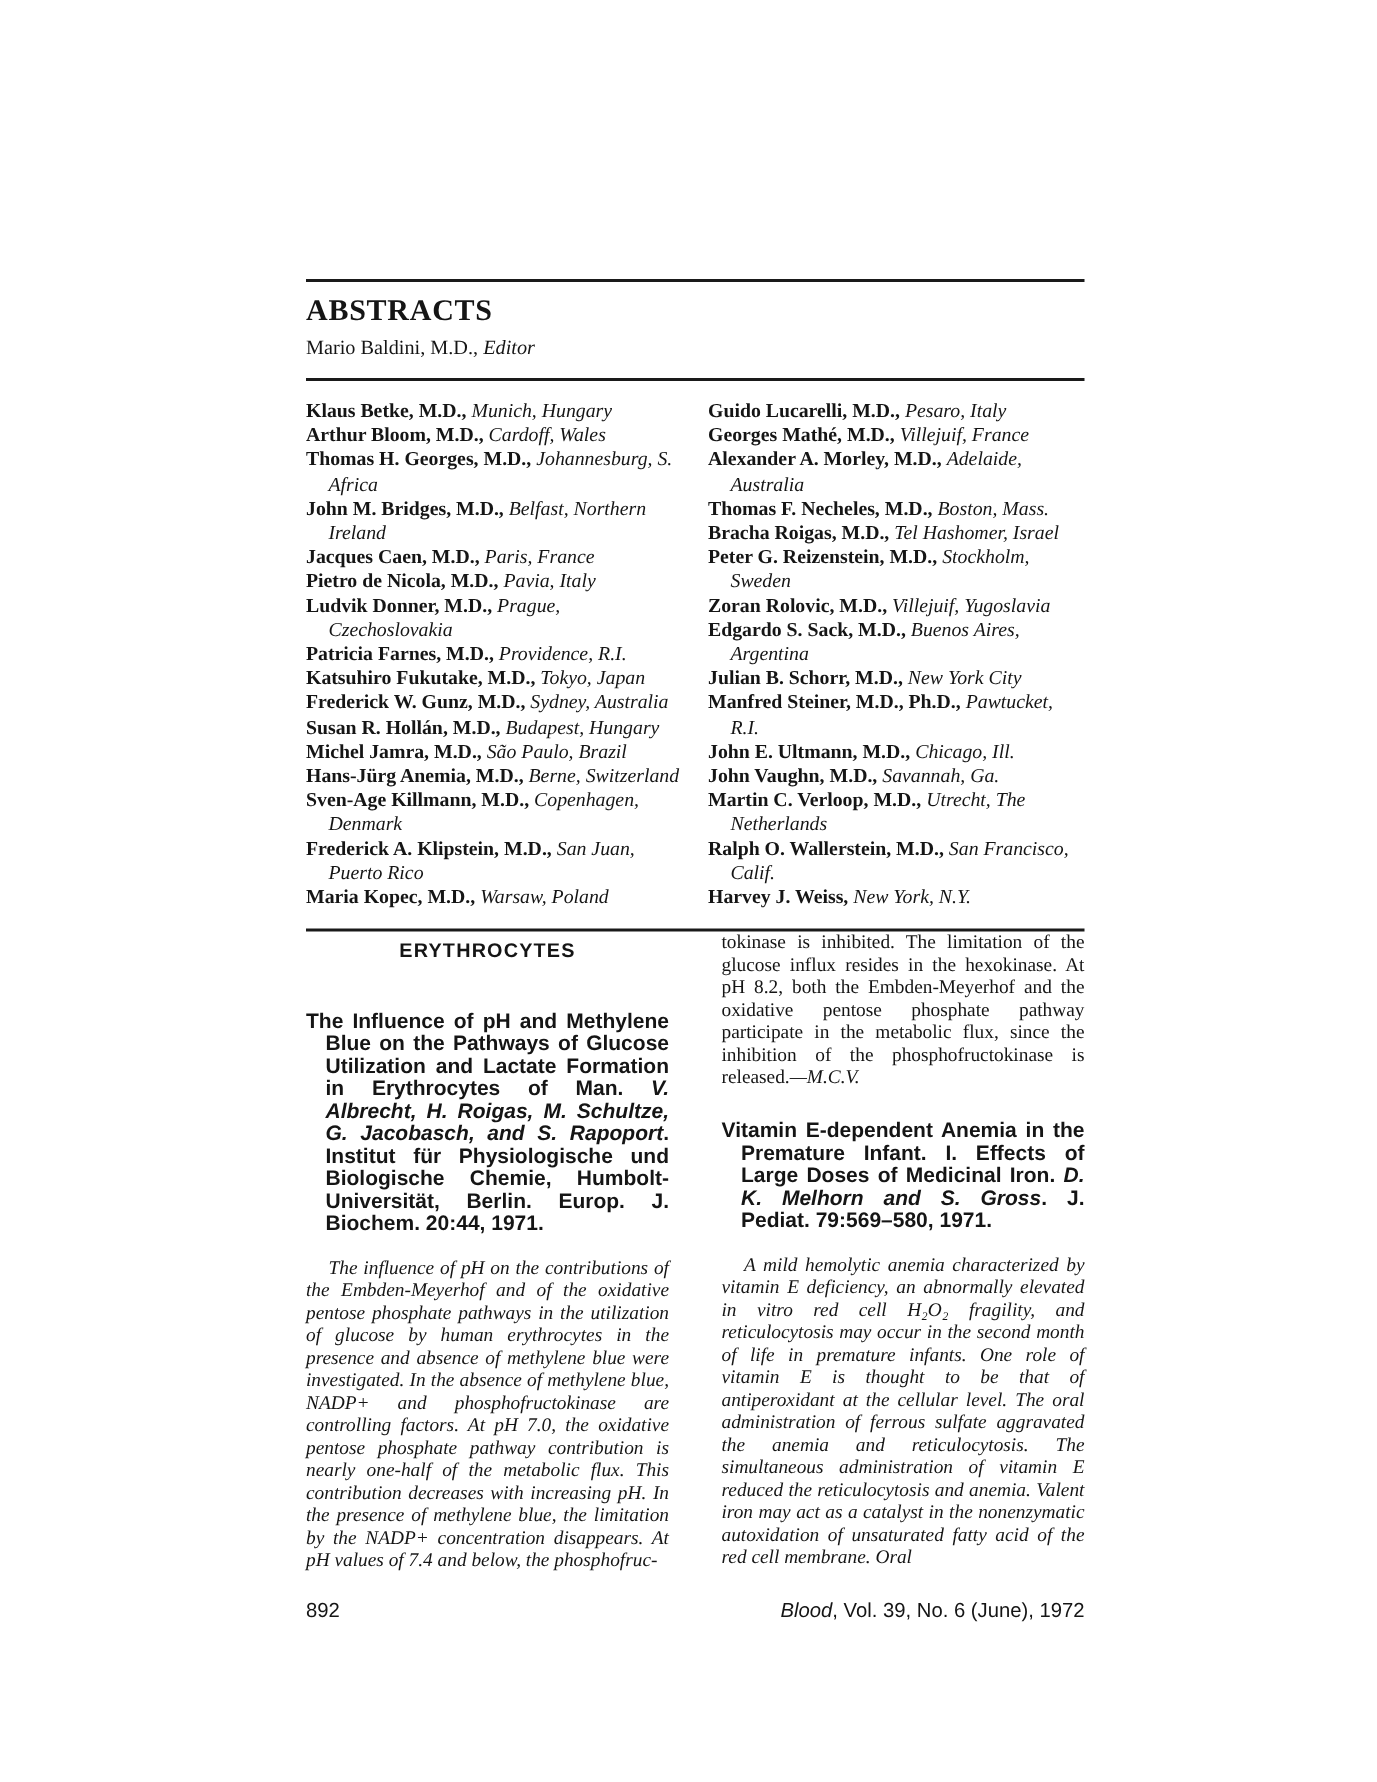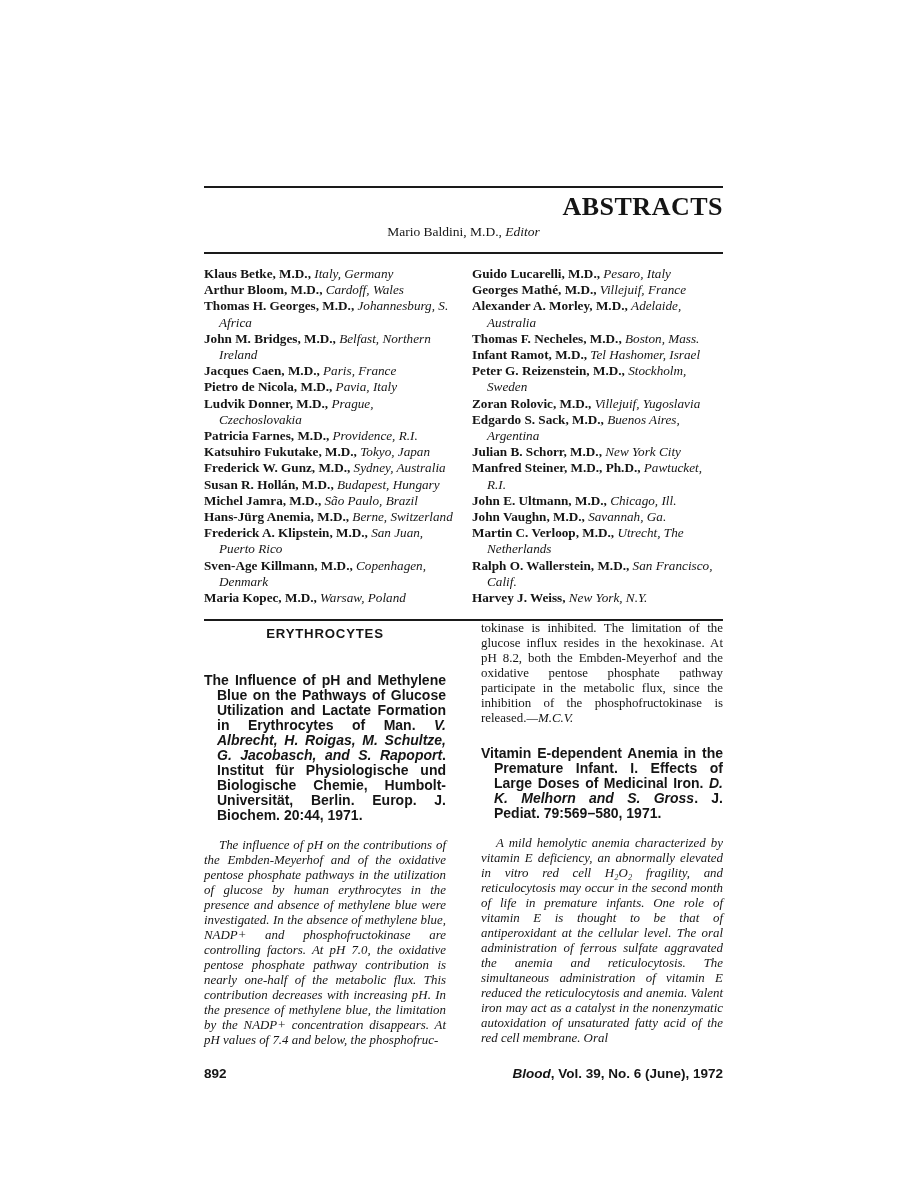--- a/index.html
+++ b/index.html
@@ -20,30 +20,30 @@
     position: absolute;
     left: 204px; top: 186px;
     width: 519px;
   }
   .rule {
     height: 2px;
     background: #1a1a1a;
   }
   .page-title {
     margin-top: 7px;
-    text-align: right;
+    text-align: left;
     font-weight: bold;
-    font-size: 26px;
+    font-size: 20px;
     letter-spacing: 0.5px;
     line-height: 24px;
   }
   .editor-line {
     margin-top: 5px;
     margin-bottom: 12px;
-    text-align: center;
+    text-align: left;
     font-size: 13.5px;
     line-height: 16px;
   }
   .editor-role { font-style: italic; }
   .board {
     display: flex;
     gap: 17px;
     margin: 12px 0 13px 0;
   }
   .board-col {
@@ -90,21 +90,21 @@
   .body-para { margin-top: 15px; font-style: italic; }
   .first-indent { text-indent: 15px; }
   .title-gap { margin-top: 20px; }
   .sig { font-style: italic; }
   .footer {
     display: flex;
     justify-content: space-between;
     align-items: baseline;
     margin-top: 18px;
     font-family: "Liberation Sans", sans-serif;
-    font-weight: bold;
+    font-weight: normal;
     font-size: 13.5px;
   }
   .journal-name { font-style: italic; }
 </style>
 </head>
 <body>
 
 <div class="page">
   <div class="content">
 
@@ -112,21 +112,21 @@
 
     <div class="page-title">ABSTRACTS</div>
 
     <div class="editor-line"><span>Mario Baldini, M.D., </span><span class="editor-role">Editor</span></div>
 
     <div class="rule"></div>
 
     <div class="board">
       <div class="board-col">
 
-          <div class="board-entry"><span class="b-name">Klaus Betke, M.D.,</span> <span class="b-loc">Italy, Germany</span></div>
+          <div class="board-entry"><span class="b-name">Klaus Betke, M.D.,</span> <span class="b-loc">Munich, Hungary</span></div>
 
           <div class="board-entry"><span class="b-name">Arthur Bloom, M.D.,</span> <span class="b-loc">Cardoff, Wales</span></div>
 
           <div class="board-entry"><span class="b-name">Thomas H. Georges, M.D.,</span> <span class="b-loc">Johannesburg, S. Africa</span></div>
 
           <div class="board-entry"><span class="b-name">John M. Bridges, M.D.,</span> <span class="b-loc">Belfast, Northern Ireland</span></div>
 
           <div class="board-entry"><span class="b-name">Jacques Caen, M.D.,</span> <span class="b-loc">Paris, France</span></div>
 
           <div class="board-entry"><span class="b-name">Pietro de Nicola, M.D.,</span> <span class="b-loc">Pavia, Italy</span></div>
@@ -138,37 +138,37 @@
           <div class="board-entry"><span class="b-name">Katsuhiro Fukutake, M.D.,</span> <span class="b-loc">Tokyo, Japan</span></div>
 
           <div class="board-entry"><span class="b-name">Frederick W. Gunz, M.D.,</span> <span class="b-loc">Sydney, Australia</span></div>
 
           <div class="board-entry"><span class="b-name">Susan R. Hollán, M.D.,</span> <span class="b-loc">Budapest, Hungary</span></div>
 
           <div class="board-entry"><span class="b-name">Michel Jamra, M.D.,</span> <span class="b-loc">São Paulo, Brazil</span></div>
 
           <div class="board-entry"><span class="b-name">Hans-Jürg Anemia, M.D.,</span> <span class="b-loc">Berne, Switzerland</span></div>
 
+          <div class="board-entry"><span class="b-name">Sven-Age Killmann, M.D.,</span> <span class="b-loc">Copenhagen, Denmark</span></div>
+
           <div class="board-entry"><span class="b-name">Frederick A. Klipstein, M.D.,</span> <span class="b-loc">San Juan, Puerto Rico</span></div>
-
-          <div class="board-entry"><span class="b-name">Sven-Age Killmann, M.D.,</span> <span class="b-loc">Copenhagen, Denmark</span></div>
 
           <div class="board-entry"><span class="b-name">Maria Kopec, M.D.,</span> <span class="b-loc">Warsaw, Poland</span></div>
         </div>
       <div class="board-col">
 
           <div class="board-entry"><span class="b-name">Guido Lucarelli, M.D.,</span> <span class="b-loc">Pesaro, Italy</span></div>
 
           <div class="board-entry"><span class="b-name">Georges Mathé, M.D.,</span> <span class="b-loc">Villejuif, France</span></div>
 
           <div class="board-entry"><span class="b-name">Alexander A. Morley, M.D.,</span> <span class="b-loc">Adelaide, Australia</span></div>
 
           <div class="board-entry"><span class="b-name">Thomas F. Necheles, M.D.,</span> <span class="b-loc">Boston, Mass.</span></div>
 
-          <div class="board-entry"><span class="b-name">Infant Ramot, M.D.,</span> <span class="b-loc">Tel Hashomer, Israel</span></div>
+          <div class="board-entry"><span class="b-name">Bracha Roigas, M.D.,</span> <span class="b-loc">Tel Hashomer, Israel</span></div>
 
           <div class="board-entry"><span class="b-name">Peter G. Reizenstein, M.D.,</span> <span class="b-loc">Stockholm, Sweden</span></div>
 
           <div class="board-entry"><span class="b-name">Zoran Rolovic, M.D.,</span> <span class="b-loc">Villejuif, Yugoslavia</span></div>
 
           <div class="board-entry"><span class="b-name">Edgardo S. Sack, M.D.,</span> <span class="b-loc">Buenos Aires, Argentina</span></div>
 
           <div class="board-entry"><span class="b-name">Julian B. Schorr, M.D.,</span> <span class="b-loc">New York City</span></div>
 
           <div class="board-entry"><span class="b-name">Manfred Steiner, M.D., Ph.D.,</span> <span class="b-loc">Pawtucket, R.I.</span></div>

